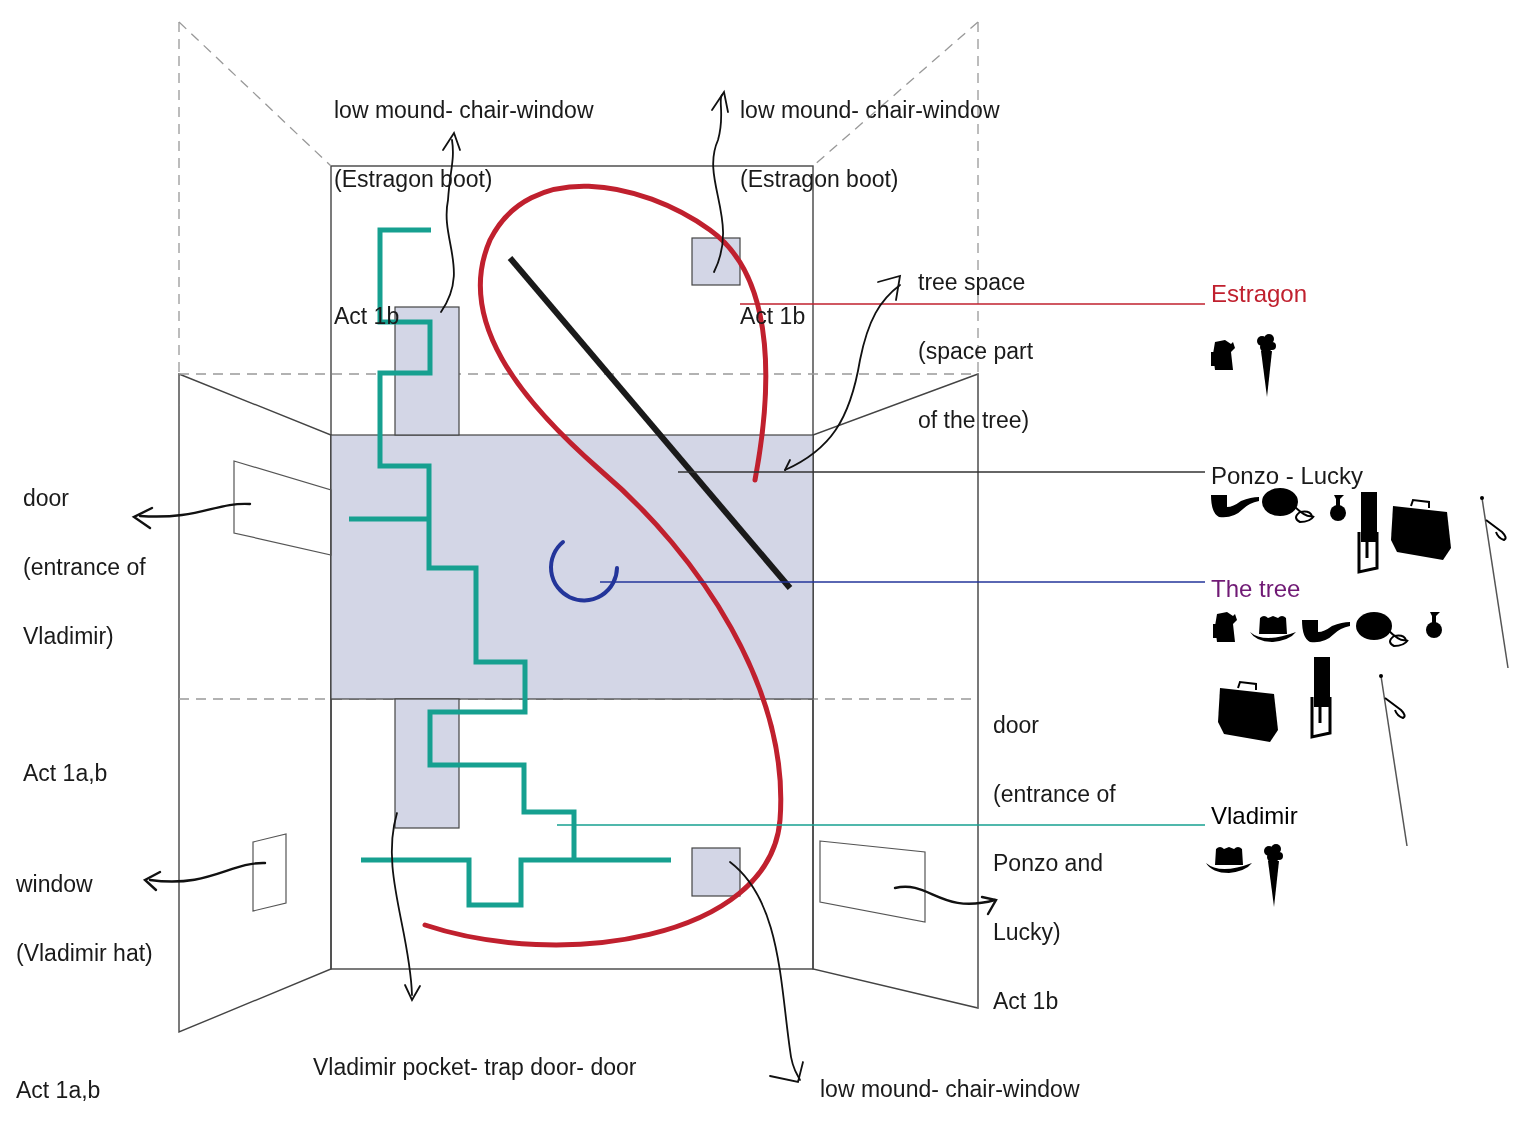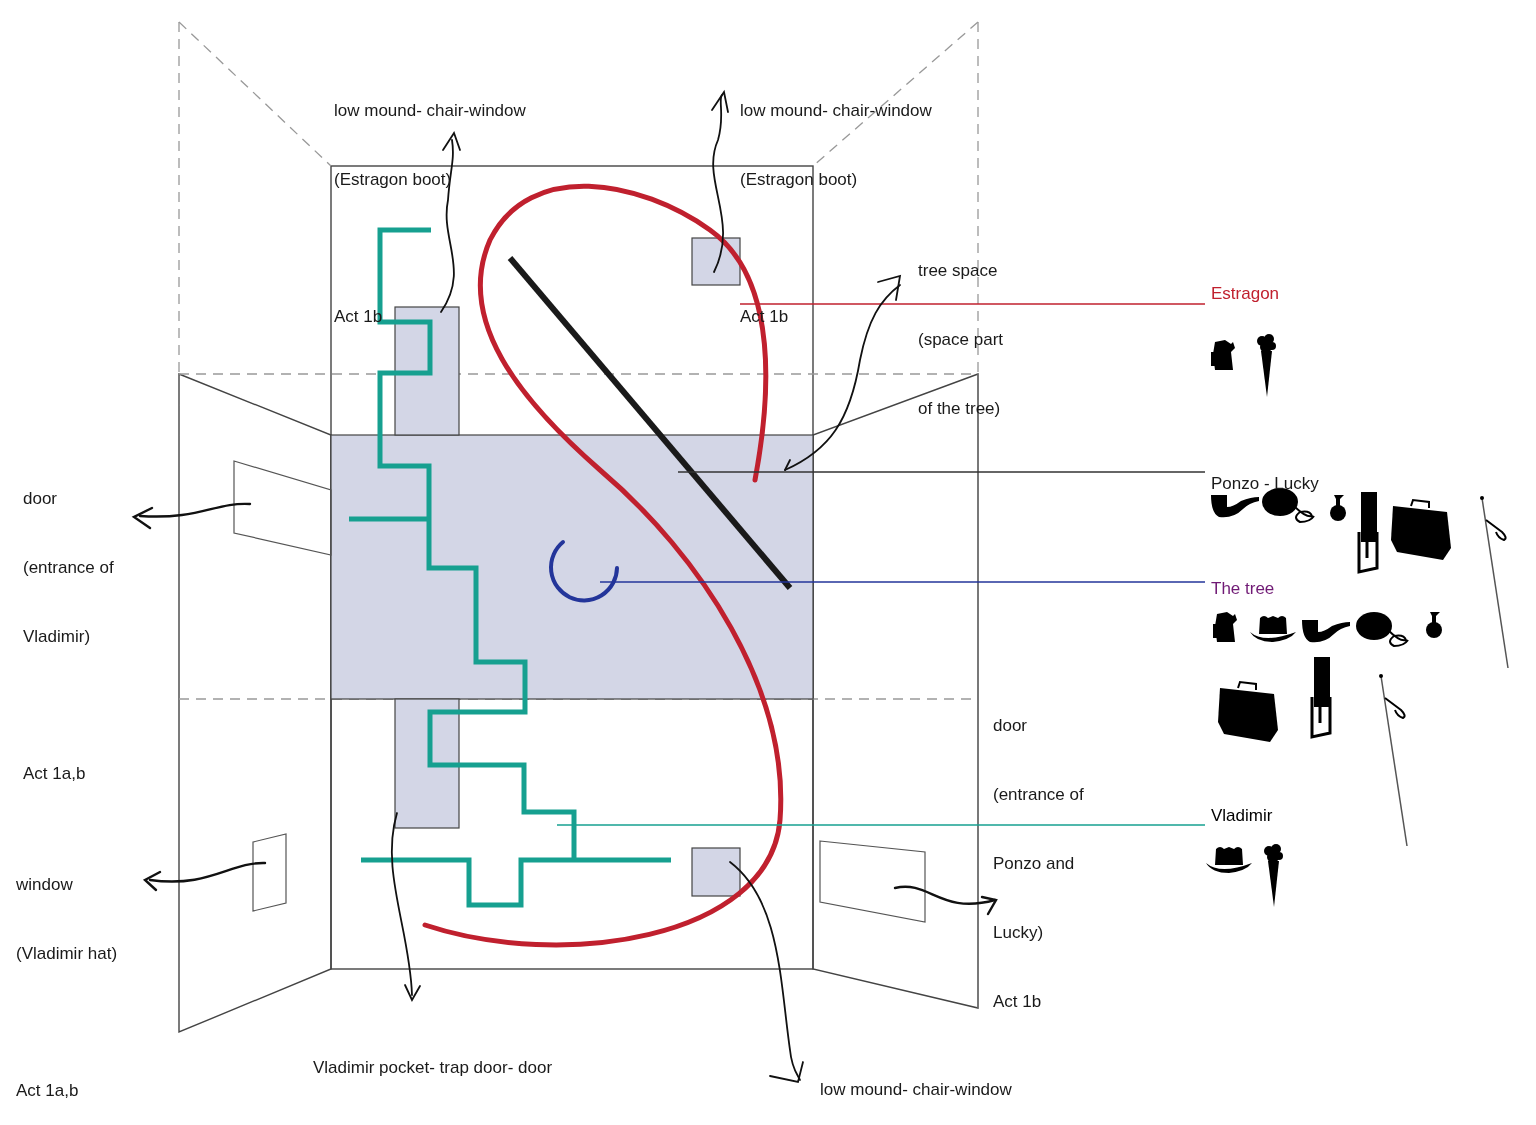--- a/index.html
+++ b/index.html
@@ -1,20 +1,20 @@
 <!DOCTYPE html>
 <html><head>
 <meta charset="utf-8">
 <style>
   html, body { margin: 0; padding: 0; background: #ffffff; }
   body { width: 1536px; height: 1125px; position: relative; overflow: hidden;
          font-family: "Liberation Sans", sans-serif; color: #1a1a1a; }
   #stage { position: absolute; left: 0; top: 0; width: 1536px; height: 1125px; }
-  .lbl { position: absolute; font-size: 17px; line-height: 23px; white-space: pre; }
-  .lbl.char { font-size: 17px; }
+  .lbl { position: absolute; font-size: 23px; line-height: 23px; white-space: pre; }
+  .lbl.char { font-size: 24px; }
 </style>
 </head>
 <body>
 
 <svg id="stage" viewBox="0 0 1536 1125" xmlns="http://www.w3.org/2000/svg">
   <defs>
     <g id="ico-boot">
       <path d="M2 2 L12 0 L18 4 L20 2 L22 8 L18 12 L20 30 L2 30 L0 14 Z" fill="#000"></path>
       <rect x="-2" y="12" width="4" height="14" fill="#000"></rect>
     </g>
@@ -176,21 +176,21 @@
   <div>Act 1b</div>
 </div>
 
 <div class="lbl" style="left:740px; top:53px;">
   <div>low mound- chair-window</div>
   <div>(Estragon boot)</div>
   <div style="height:22px"></div>
   <div>Act 1b</div>
 </div>
 
-<div class="lbl" style="left:918px; top:213px;">
+<div class="lbl" style="left:918px; top:225px;">
   <div>tree space</div>
   <div>(space part</div>
   <div>of the tree)</div>
 </div>
 
 <div class="lbl" style="left:23px; top:441px;">
   <div>door</div>
   <div>(entrance of</div>
   <div>Vladimir)</div>
   <div style="height:22px"></div>
@@ -218,15 +218,15 @@
   
 </div>
 
 <div class="lbl" style="left:820px; top:1032px;">
   <div>low mound- chair-window</div>
   
   
 </div>
 
 <div class="lbl char" style="left:1211px; top:282px; color:#c0202e;">Estragon</div>
-<div class="lbl char" style="left:1211px; top:464px; color:#1a1a1a;margin-top:8px;">Ponzo - Lucky</div>
+<div class="lbl char" style="left:1211px; top:464px; color:#1a1a1a;">Ponzo - Lucky</div>
 <div class="lbl char" style="left:1211px; top:577px; color:#701a75;">The tree</div>
 <div class="lbl char" style="left:1211px; top:804px; color:#000000;">Vladimir</div>
 
 </body></html>

